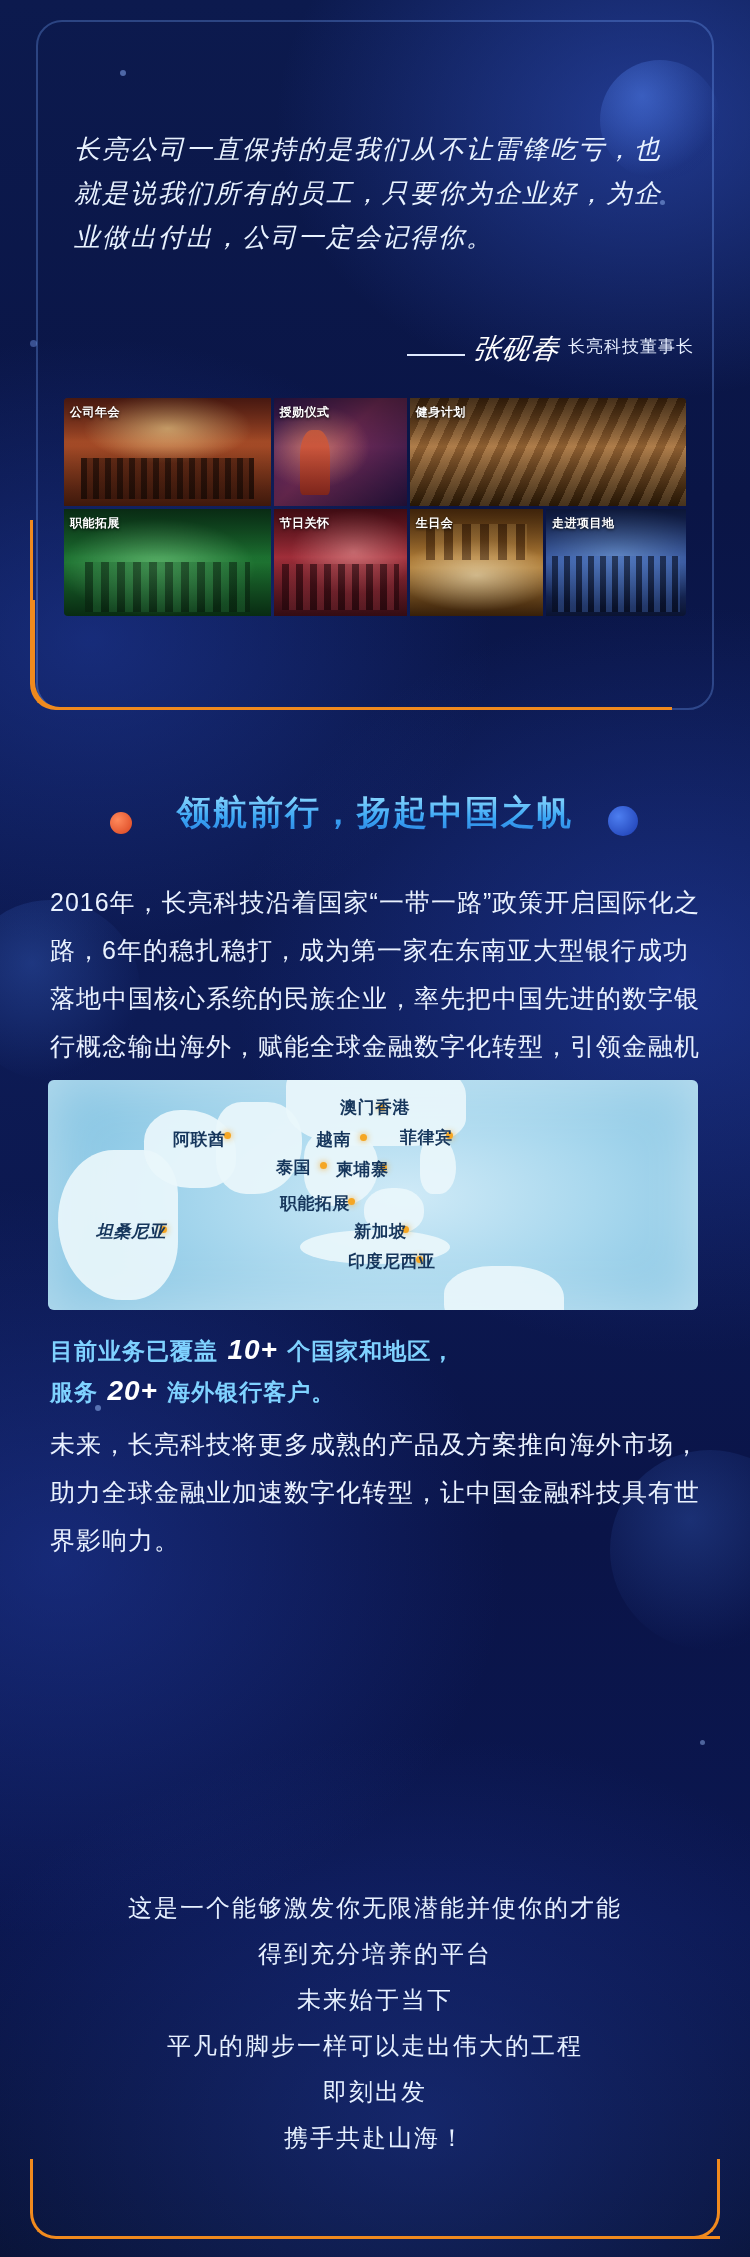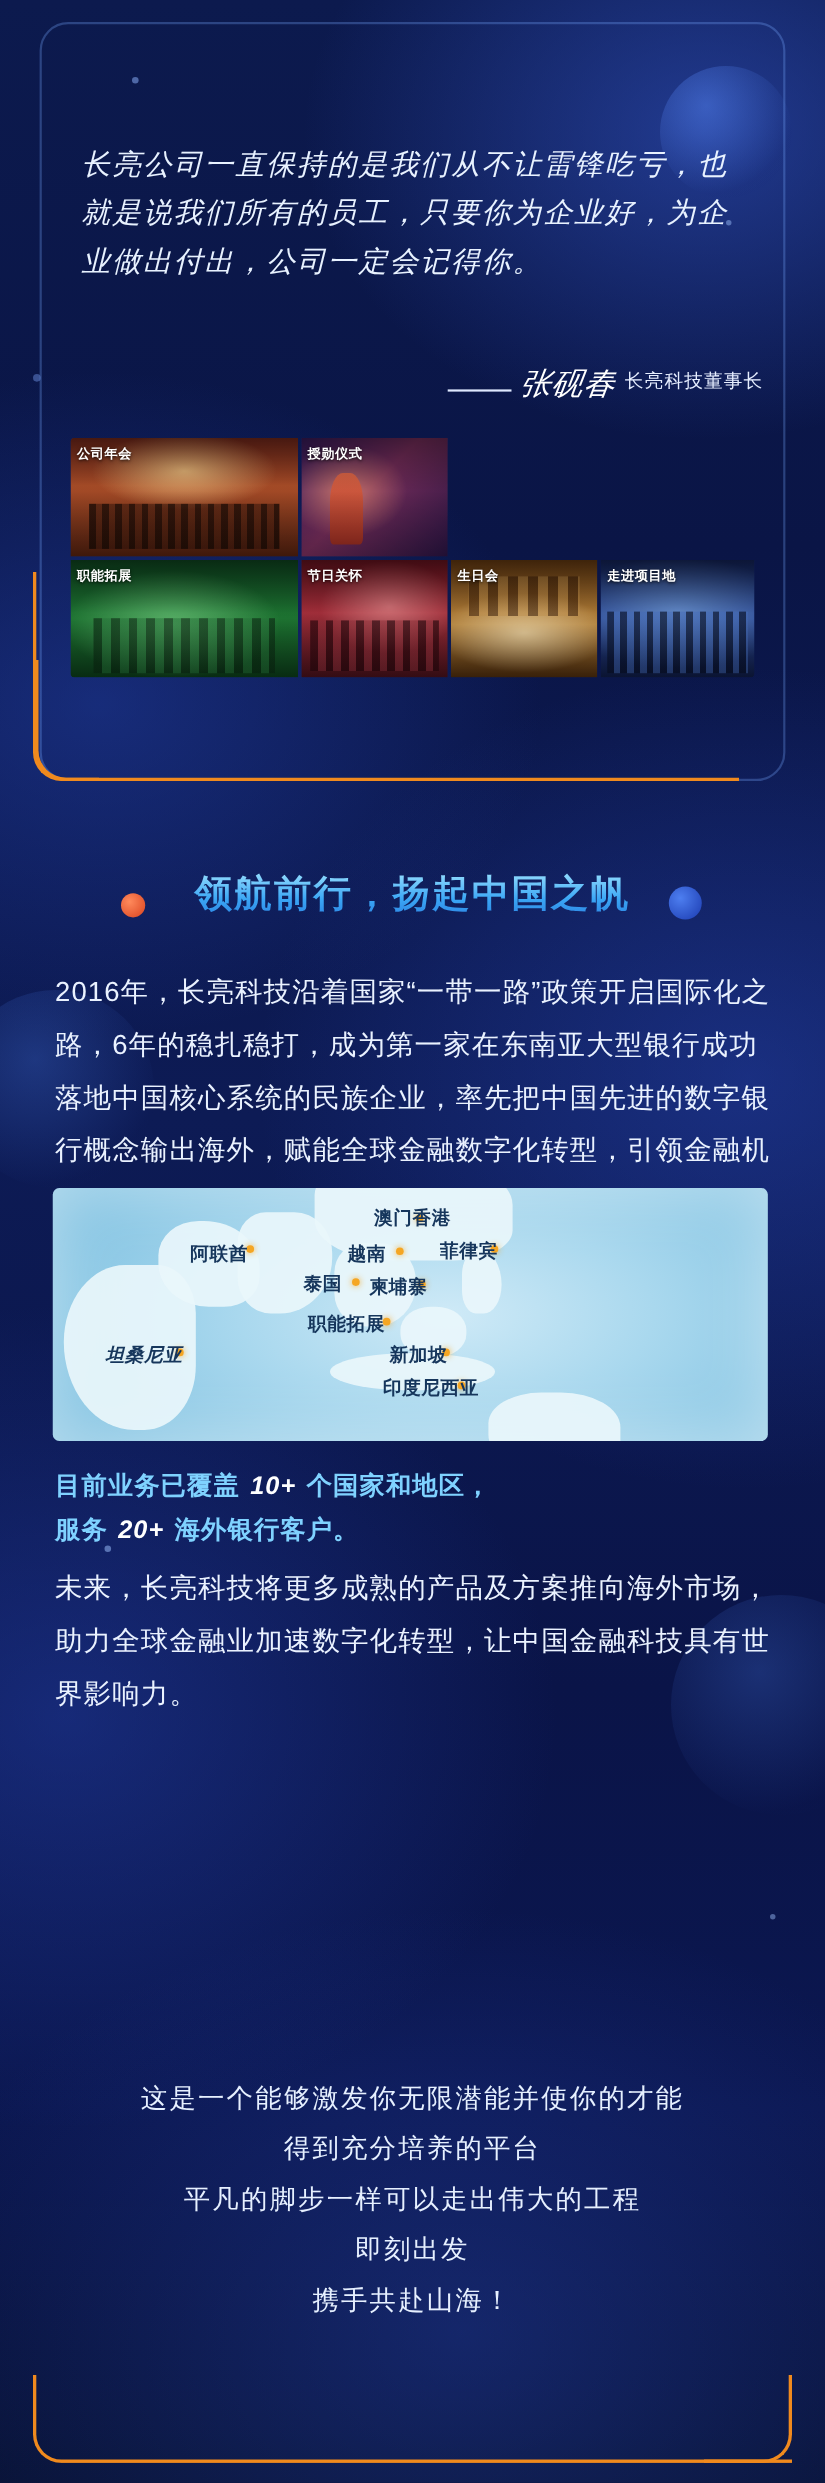--- a/index.html
+++ b/index.html
@@ -215,21 +215,21 @@
     white-space: nowrap;
     letter-spacing: .5px;
   }
   .map-dot {
     position: absolute; width: 7px; height: 7px; border-radius: 50%;
     background: #f5a623; box-shadow: 0 0 6px rgba(245,166,35,.9);
   }
   .stat {
     font-size: 23px; line-height: 40px; color: #7fd2ff; letter-spacing: 1px; font-weight: bold;
   }
-  .stat em { font-style: italic; font-size: 23px; color: #ffffff; padding: 0 2px; }
+  .stat em { font-style: italic; font-size: 28px; color: #ffffff; padding: 0 2px; }
 
   
   .closing {
     position: absolute; left: 0; top: 1885px; width: 750px; text-align: center;
     font-size: 24px; line-height: 46px; color: #e6f0ff; letter-spacing: 2px;
   }
   .bottom-accent {
     position: absolute; left: 30px; bottom: 18px; width: 690px; height: 80px;
     border-left: 3px solid #f08a1e;
     border-bottom: 3px solid #f08a1e;
@@ -270,20 +270,25 @@
   <div class="grid">
     <div class="cell" style="grid-column:1;grid-row:1;">
       <div class="ph ph-annual"></div>
       <div class="veil"></div>
       <div class="lbl">公司年会</div>
     </div>
     <div class="cell" style="grid-column:2;grid-row:1;">
       <div class="ph ph-award"></div>
       <div class="veil"></div>
       <div class="lbl">授勋仪式</div>
+    </div>
+    <div class="cell" style="grid-column:3/5;grid-row:1;">
+      <div class="ph ph-fit"></div>
+      <div class="veil"></div>
+      <div class="lbl">健身计划</div>
     </div>
     <div class="cell" style="grid-column:1;grid-row:2;">
       <div class="ph ph-team"></div>
       <div class="veil"></div>
       <div class="lbl">职能拓展</div>
     </div>
     <div class="cell" style="grid-column:2;grid-row:2;">
       <div class="ph ph-holiday"></div>
       <div class="veil"></div>
       <div class="lbl">节日关怀</div>
@@ -355,19 +360,20 @@
       <span>服务 </span><em>20+</em><span> 海外银行客户。</span>
     </div>
   </div>
 
   <p class="para" style="position:absolute;left:50px;top:630px;width:652px;">未来，长亮科技将更多成熟的产品及方案推向海外市场，助力全球金融业加速数字化转型，让中国金融科技具有世界影响力。</p>
 </section>
 
 <section class="closing">
   <div>这是一个能够激发你无限潜能并使你的才能</div>
   <div>得到充分培养的平台</div>
+  <div>未来始于当下</div>
   <div>平凡的脚步一样可以走出伟大的工程</div>
   <div>即刻出发</div>
   <div>携手共赴山海！</div>
 </section>
 
 <div class="bottom-accent"></div>
 <div class="bottom-accent-r"></div>
 
 </body></html>

